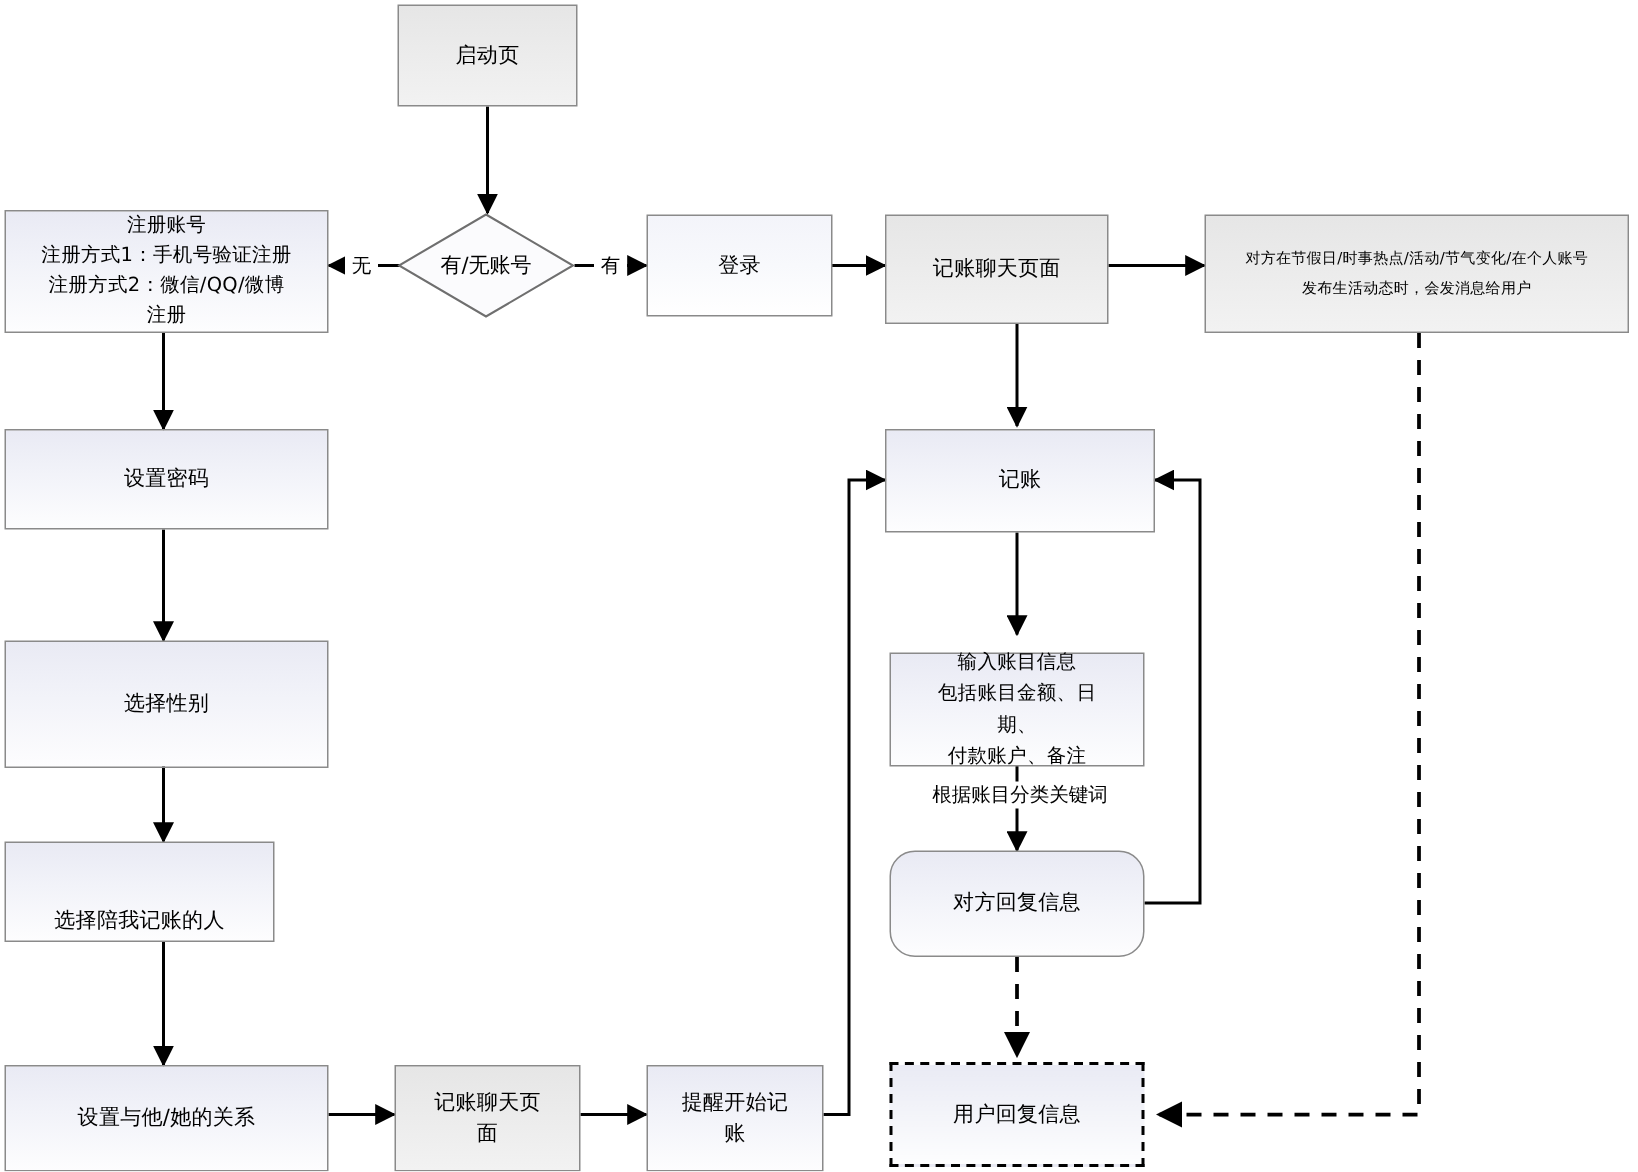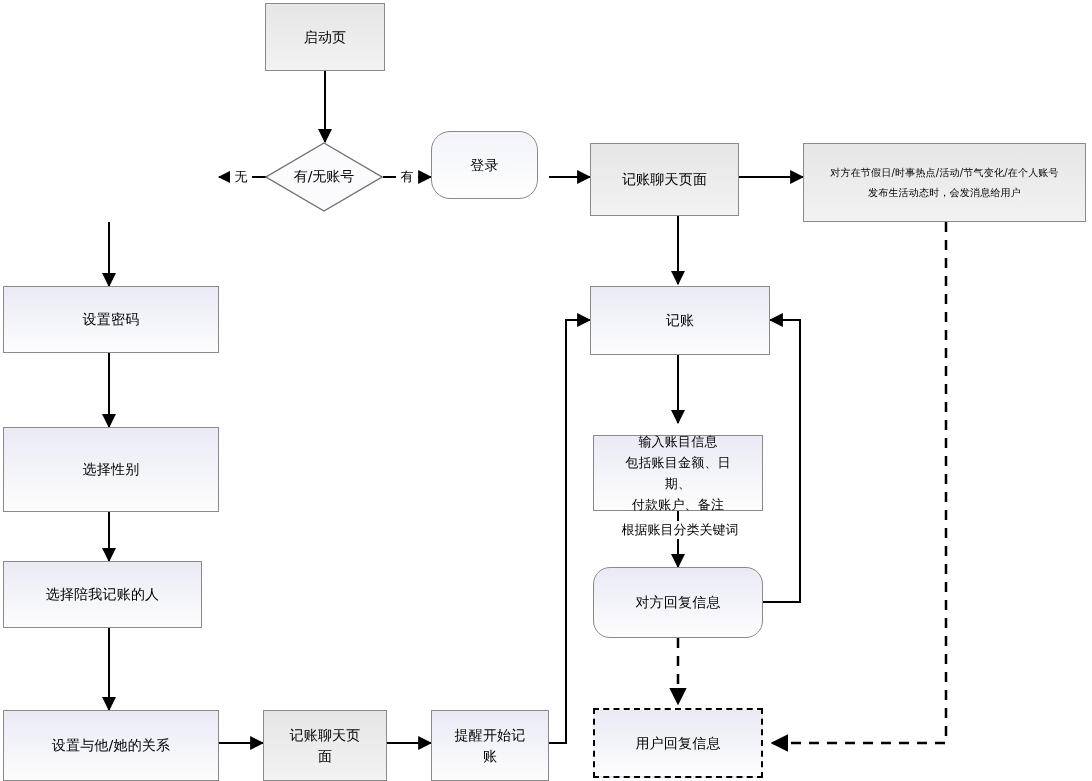--- a/index.html
+++ b/index.html
@@ -145,38 +145,43 @@
     <span class="txt">启动页</span>
   </div>
 
   <div class="decision" style="left:265px; top:142px; width:118px; height:70px;">
     <svg width="118" height="70" viewBox="0 0 118 70">
       <polygon points="59,1 117,35 59,69 1,35" fill="#fbfbfd" stroke="#6f6f6f" stroke-width="1.4"></polygon>
     </svg>
     <span class="dlabel">有/无账号</span>
   </div>
 
+  <div class="node proc" style="left:3px; top:140px; width:216px; height:82px; font-size:13px; line-height:20px;">
+    <span class="txt">注册账号
+注册方式1：手机号验证注册
+注册方式2：微信/QQ/微博注册</span>
+  </div>
 
   <div class="node proc" style="left:3px; top:286px; width:216px; height:67px;">
     <span class="txt">设置密码</span>
   </div>
 
   <div class="node proc" style="left:3px; top:427px; width:216px; height:85px;">
     <span class="txt">选择性别</span>
   </div>
 
-  <div class="node proc" style="left:3px; top:561px; width:199px; height:67px;">
+  <div class="node proc" style="left:3px; top:561px; width:180px; height:67px;align-items:flex-end;">
     <span class="txt">选择陪我记账的人</span>
   </div>
 
   <div class="node proc" style="left:3px; top:710px; width:216px; height:71px;">
     <span class="txt">设置与他/她的关系</span>
   </div>
 
-  <div class="node plain" style="left:431px; top:131px; width:107px; height:68px;border-radius:19px;">
+  <div class="node plain" style="left:431px; top:143px; width:124px; height:68px;">
     <span class="txt">登录</span>
   </div>
 
   <div class="node gray" style="left:590px; top:143px; width:149px; height:73px;">
     <span class="txt">记账聊天页面</span>
   </div>
 
   <div class="node gray" style="left:803px; top:143px; width:283px; height:79px; font-size:10px; line-height:20px;">
     <span class="txt">对方在节假日/时事热点/活动/节气变化/在个人账号发布生活动态时，会发消息给用户</span>
   </div>

